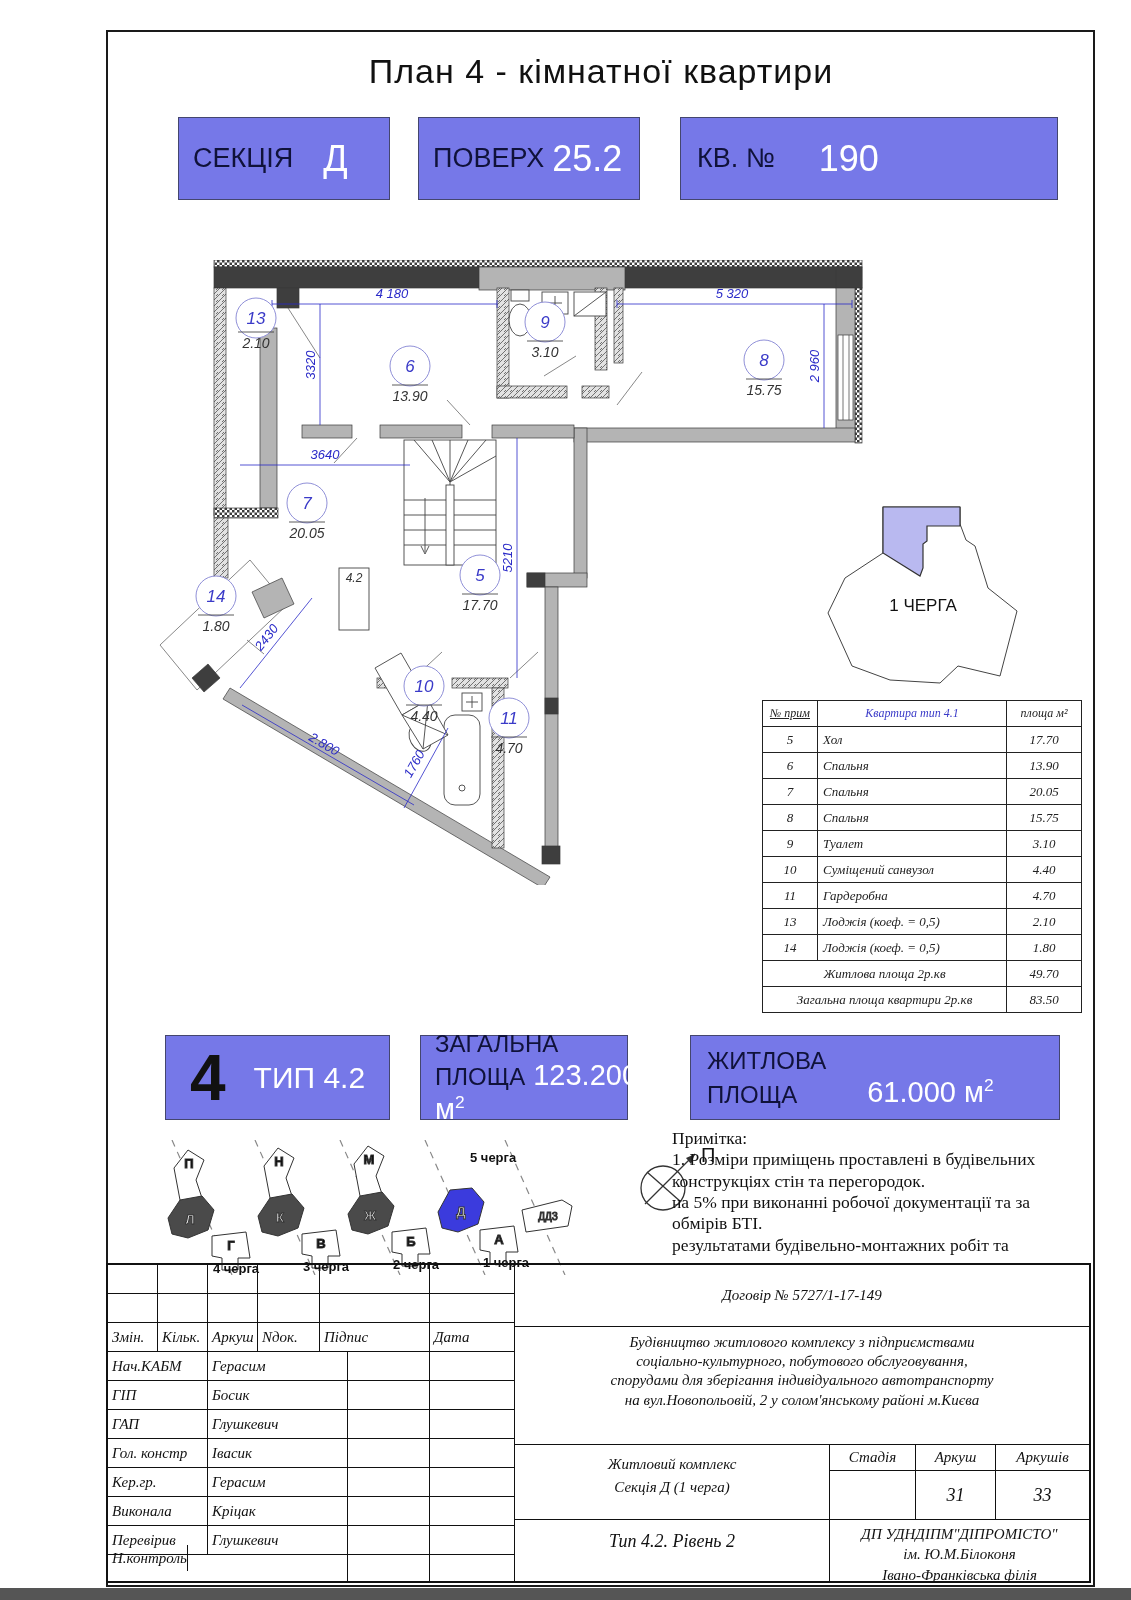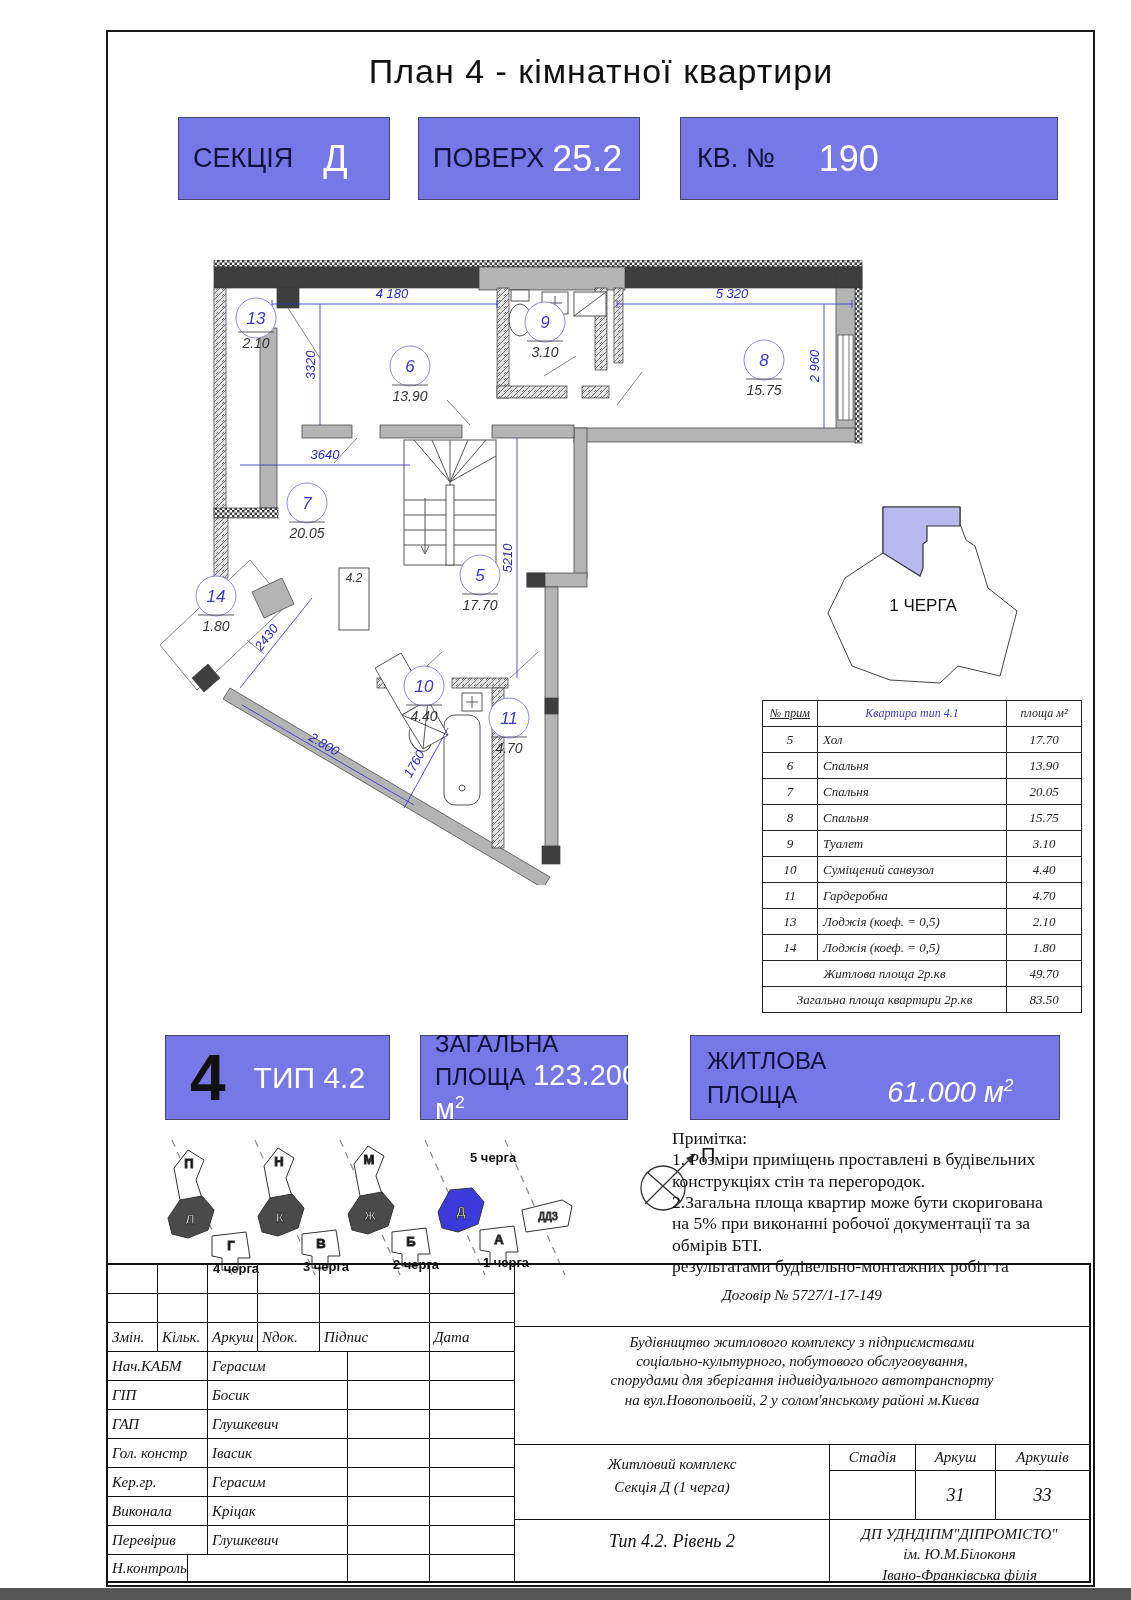--- a/index.html
+++ b/index.html
@@ -341,21 +341,21 @@
   </div>
   <div class="bluebox" style="left:420px;top:1035px;width:208px;height:85px;">
     <div style="margin-left:14px;">
       <span class="sb-label">ЗАГАЛЬНА</span><br>
       <span class="sb-label">ПЛОЩА</span><span class="sb-value" style="margin-left:8px;"><span>123.200 м</span><sup>2</sup></span>
     </div>
   </div>
   <div class="bluebox" style="left:690px;top:1035px;width:370px;height:85px;">
     <div style="margin-left:16px;">
       <span class="sb-label">ЖИТЛОВА</span><br>
-      <span class="sb-label">ПЛОЩА</span><span class="sb-value" style="margin-left:90px;font-style:italic;"><span>61.000 м</span><sup>2</sup></span>
+      <span class="sb-label">ПЛОЩА</span><span class="sb-value" style="margin-left:70px;"><span>61.000 м</span><sup>2</sup></span>
     </div>
   </div>
 
   <svg style="position:absolute;left:150px;top:1140px;" width="440" height="135" viewBox="0 0 440 135">
     <g stroke="#888" stroke-width="1.2" stroke-dasharray="7,6">
       <line x1="22" y1="0" x2="82" y2="135"></line>
         <line x1="105" y1="0" x2="165" y2="135"></line>
       <line x1="190" y1="0" x2="250" y2="135"></line>
         <line x1="275" y1="0" x2="335" y2="135"></line>
       <line x1="355" y1="0" x2="415" y2="135"></line>
@@ -400,21 +400,20 @@
     <line x1="20" y1="64" x2="70" y2="14" stroke="#333" stroke-width="1.3"></line>
     <line x1="22" y1="32" x2="56" y2="62" stroke="#333" stroke-width="1.3"></line>
     <polygon points="70,14 61,18 66,24" fill="#333"></polygon>
     <text x="76" y="22" font-size="20" fill="#111">П</text>
   </svg>
 
   <div class="notes">
     <div>Примітка:</div>
     <div>1. Розміри приміщень проставлені в будівельних</div>
     <div>конструкціях стін та перегородок.</div>
-    <div>2.Загальна площа квартир може бути скоригована</div>
     <div>на 5% при виконанні робочої документації та за</div>
     <div>обмірів БТІ.</div>
     <div>результатами будівельно-монтажних робіт та</div>
   </div>
 
   <div class="tb">
 
     <div class="cell" style="left:0;top:0;width:50px;height:29px;"></div>
     <div class="cell" style="left:50px;top:0;width:50px;height:29px;"></div>
     <div class="cell" style="left:100px;top:0;width:50px;height:29px;"></div>
@@ -455,21 +454,21 @@
     <div class="cell" style="left:240px;top:203px;width:82px;height:29px;"></div>
     <div class="cell" style="left:322px;top:203px;width:85px;height:29px;"></div>
     <div class="cell pl" style="left:0;top:232px;width:100px;height:29px;">Виконала</div>
     <div class="cell pl" style="left:100px;top:232px;width:140px;height:29px;">Кріцак</div>
     <div class="cell" style="left:240px;top:232px;width:82px;height:29px;"></div>
     <div class="cell" style="left:322px;top:232px;width:85px;height:29px;"></div>
     <div class="cell pl" style="left:0;top:261px;width:100px;height:29px;">Перевірив</div>
     <div class="cell pl" style="left:100px;top:261px;width:140px;height:29px;">Глушкевич</div>
     <div class="cell" style="left:240px;top:261px;width:82px;height:29px;"></div>
     <div class="cell" style="left:322px;top:261px;width:85px;height:29px;"></div>
-    <div class="cell pl" style="left:0;top:290px;width:80px;height:26px;border-bottom:none;">Н.контроль</div>
+    <div class="cell pl" style="left:0;top:280px;width:80px;height:26px;border-bottom:none;">Н.контроль</div>
     <div class="cell pl" style="left:100px;top:290px;width:140px;height:26px;border-bottom:none;"></div>
     <div class="cell" style="left:240px;top:290px;width:82px;height:26px;border-bottom:none;"></div>
     <div class="cell" style="left:322px;top:290px;width:85px;height:26px;border-bottom:none;"></div>
 
     <div class="cell cc contract" style="left:407px;top:0;width:574px;height:62px;border-right:none;">Договір № 5727/1-17-149</div>
     <div class="cell cc desc" style="left:407px;top:62px;width:574px;height:118px;border-right:none;display:block;padding-top:6px;">
       <div>Будівництво житлового комплексу з підприємствами</div>
       <div>соціально-культурного, побутового обслуговування,</div>
       <div>спорудами для зберігання індивідуального автотранспорту</div>
       <div>на вул.Новопольовій, 2 у солом'янському районі м.Києва</div>

